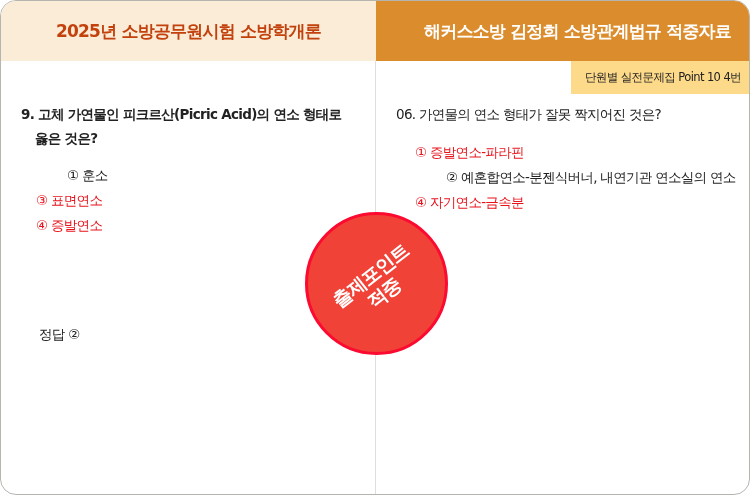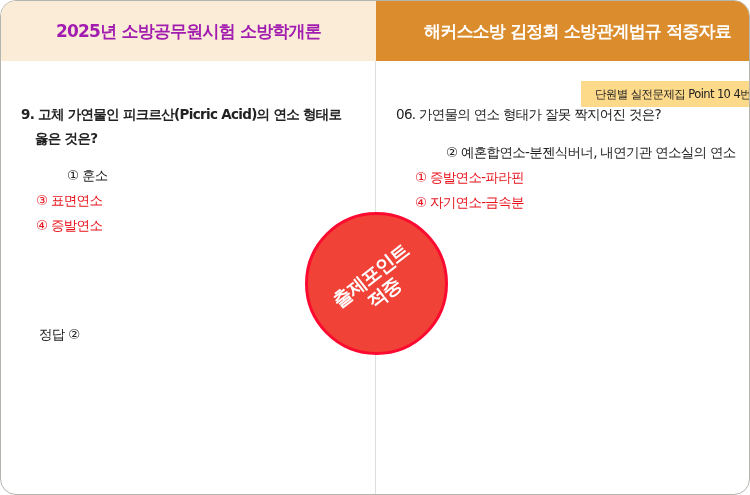--- a/index.html
+++ b/index.html
@@ -10,26 +10,26 @@
     border: 1px solid #b5b5b0; border-radius: 16px; overflow: hidden; background: #fff;
   }
   .col { position: absolute; top: 0; height: 100%; }
   .col.left { left: 0; width: 375px; }
   .col.right { left: 375px; width: 375px; }
   .divider { position: absolute; left: 374px; top: 60px; width: 1px; height: 435px; background: #dedede; }
   .header {
     height: 60px; display: flex; align-items: center; justify-content: center;
     font-size: 17px; font-weight: bold; letter-spacing: -0.8px;
   }
-  .header.left { background: #fbecd8; color: #a21caf; }
+  .header.left { background: #fbecd8; color: #c2410c; }
   .header.right { background: #db8d2e; color: #ffffff; padding-left: 28px; }
   .tag {
-    position: absolute; right: 0; top: 60px; height: 26px; padding: 0 0 0 14px;
+    position: absolute; right: 0; top: 60px; height: 33px; padding: 0 10px 0 14px;
     background: #fdd98a; color: #222; font-size: 11.5px; letter-spacing: -0.6px;
-    display: flex; align-items: center; margin-top: 20px;
+    display: flex; align-items: center;
   }
   .question {
     position: absolute; font-size: 13.5px; letter-spacing: -0.7px; line-height: 24px; color: #222;
   }
   .left .question { left: 20px; top: 101px; width: 340px; font-weight: bold; }
   .left .question .cont { padding-left: 14px; display: block; }
   .right .question { left: 20px; top: 101px; width: 340px; }
   .opts { position: absolute; font-size: 13.5px; letter-spacing: -0.7px; }
   .opts .opt { height: 25px; line-height: 25px; white-space: nowrap; }
   .left .opts { left: 35px; top: 162px; }
@@ -67,22 +67,22 @@
     <div class="answer">정답 ②</div>
   </div>
 
   <div class="divider"></div>
 
   <div class="col right">
     <div class="header right">해커스소방 김정희 소방관계법규 적중자료</div>
     <div class="tag">단원별 실전문제집 Point 10 4번</div>
     <div class="question">06. 가연물의 연소 형태가 잘못 짝지어진 것은?</div>
     <div class="opts">
+      <div class="opt red">① 증발연소-파라핀</div>
       <div class="opt black">② 예혼합연소-분젠식버너, 내연기관 연소실의 연소</div>
-      <div class="opt red">① 증발연소-파라핀</div>
       <div class="opt red">④ 자기연소-금속분</div>
     </div>
   </div>
 
   <div class="stamp">
     <div class="stamp-inner">
       <span class="stamp-line">출제포인트</span>
       <span class="stamp-line">적중</span>
     </div>
   </div>

